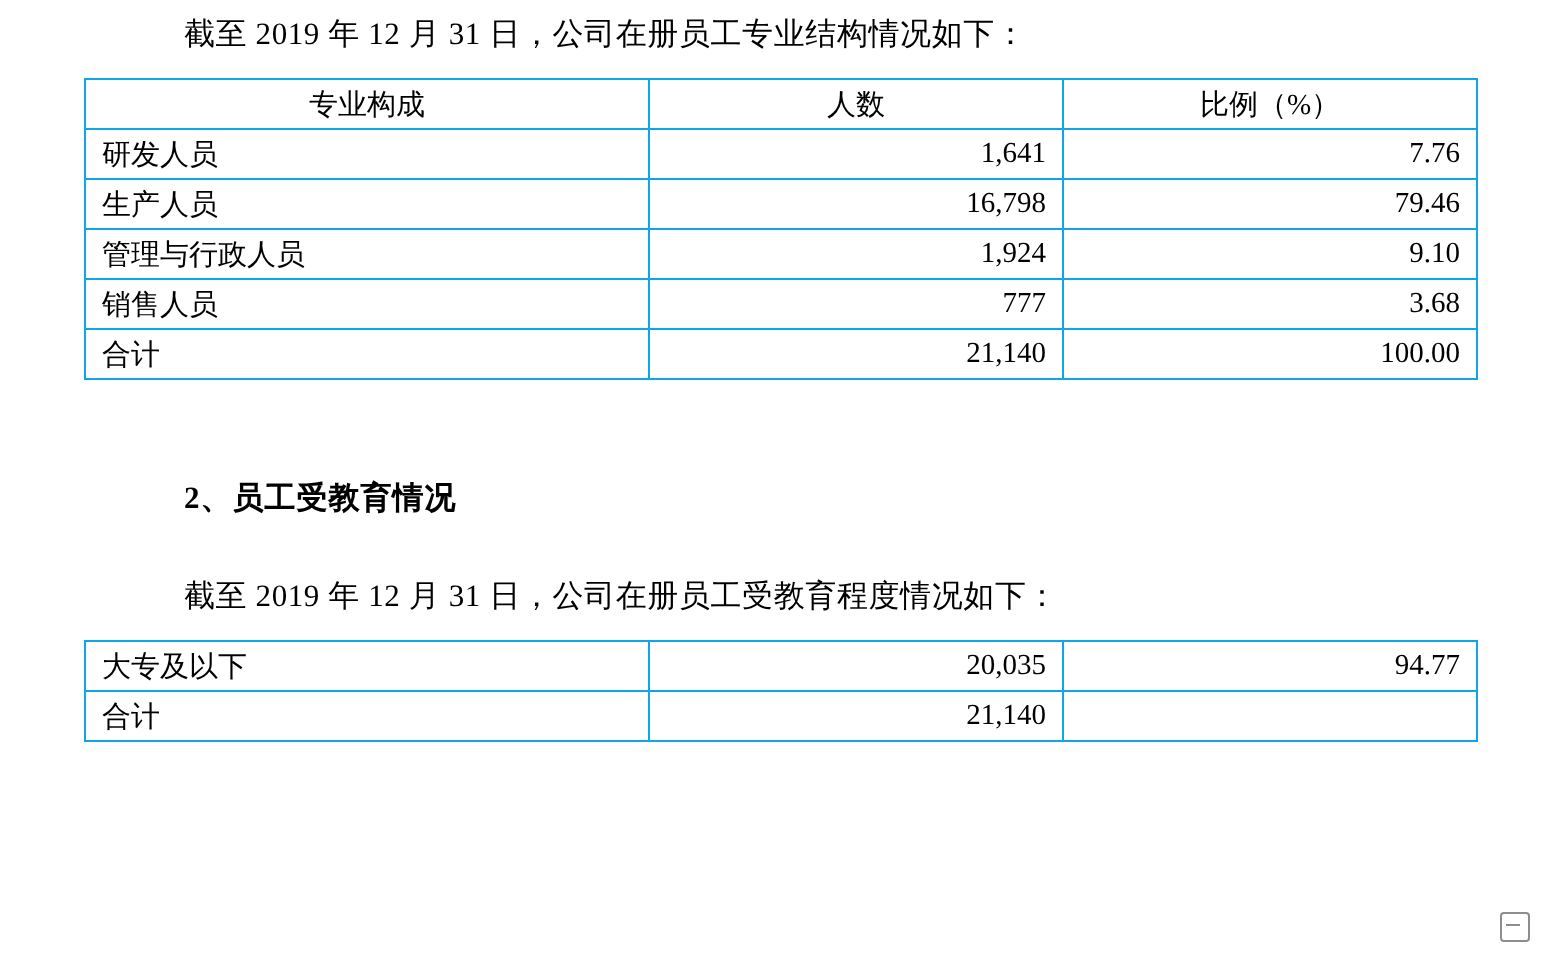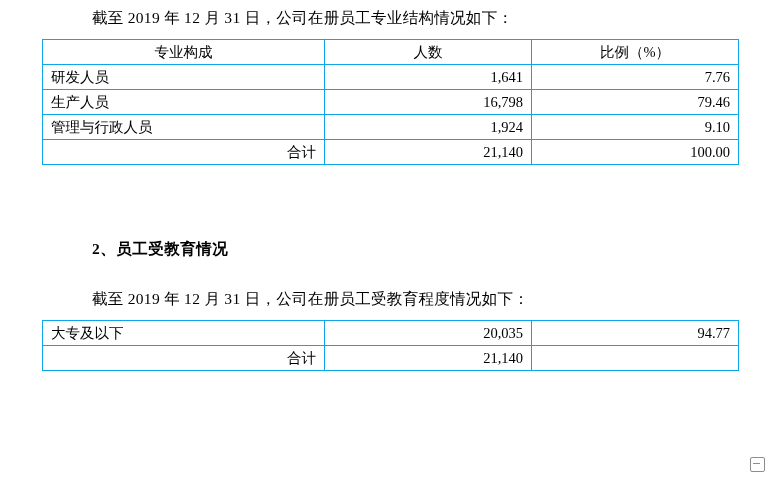--- a/index.html
+++ b/index.html
@@ -74,21 +74,21 @@
   }
   .label-cell {
     text-align: left;
     padding-left: 20px;
   }
   .num-cell {
     text-align: right;
     padding-right: 14px;
   }
   .total-label {
-    text-align: right;
+    text-align: left;
     font-weight: bold;
   }
   .watermark {
     position: absolute;
     right: 12px;
     bottom: 8px;
     font-size: 15px;
     color: #8d8d8d;
     font-family: "Liberation Sans", sans-serif;
     letter-spacing: 0.5px;
@@ -141,20 +141,25 @@
         <td class="label-cell">生产人员</td>
         <td class="num-cell">16,798</td>
         <td class="num-cell">79.46</td>
       </tr>
       <tr>
         <td class="label-cell">管理与行政人员</td>
         <td class="num-cell">1,924</td>
         <td class="num-cell">9.10</td>
       </tr>
       <tr>
+        <td class="label-cell">销售人员</td>
+        <td class="num-cell">777</td>
+        <td class="num-cell">3.68</td>
+      </tr>
+      <tr>
         <td class="total-label">合计</td>
         <td class="num-cell">21,140</td>
         <td class="num-cell">100.00</td>
       </tr>
     </tbody>
   </table>
 
   <div class="heading">2、员工受教育情况</div>
 
   <p class="para intro-2">截至 2019 年 12 月 31 日，公司在册员工受教育程度情况如下：</p>

